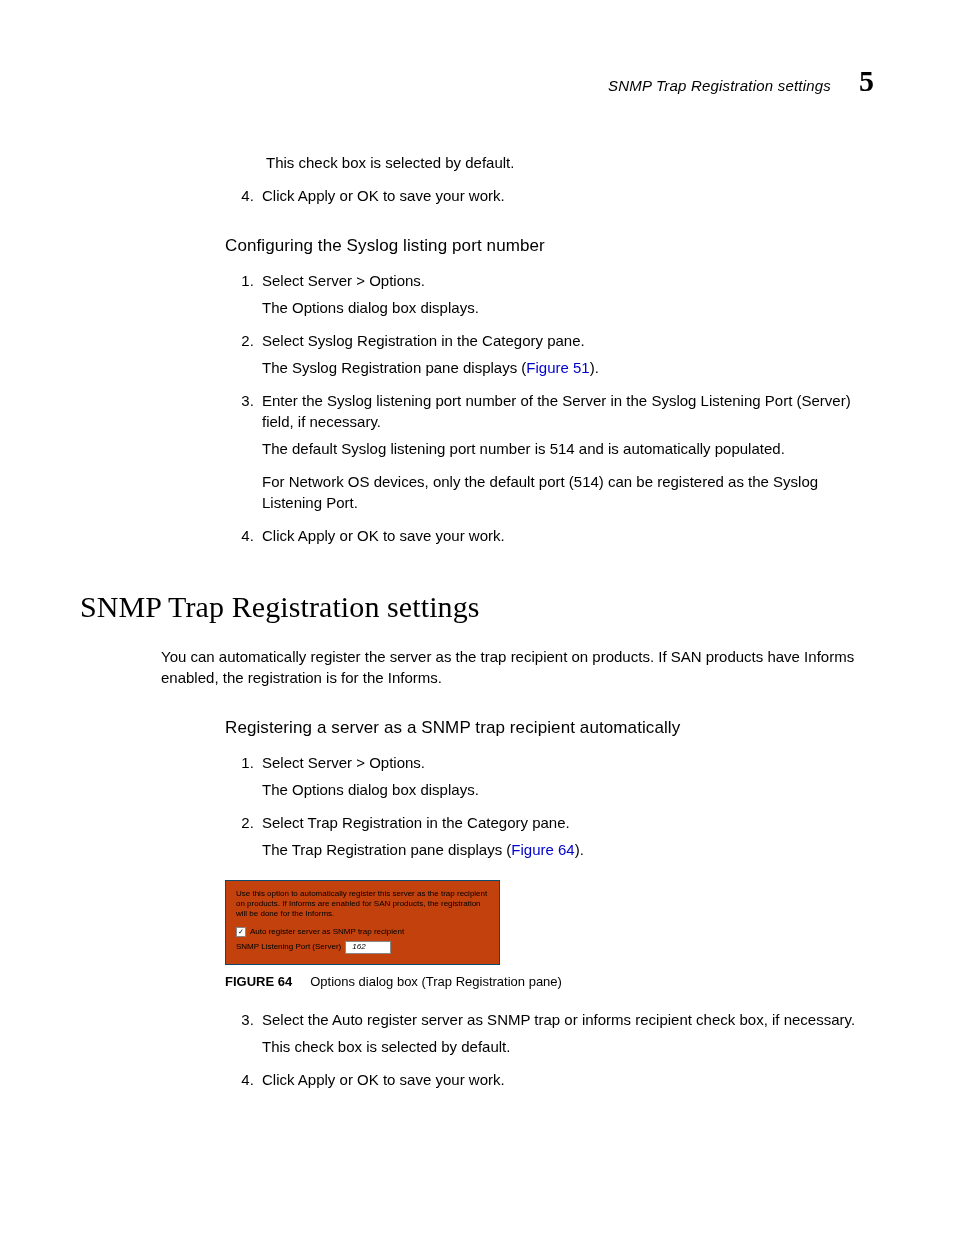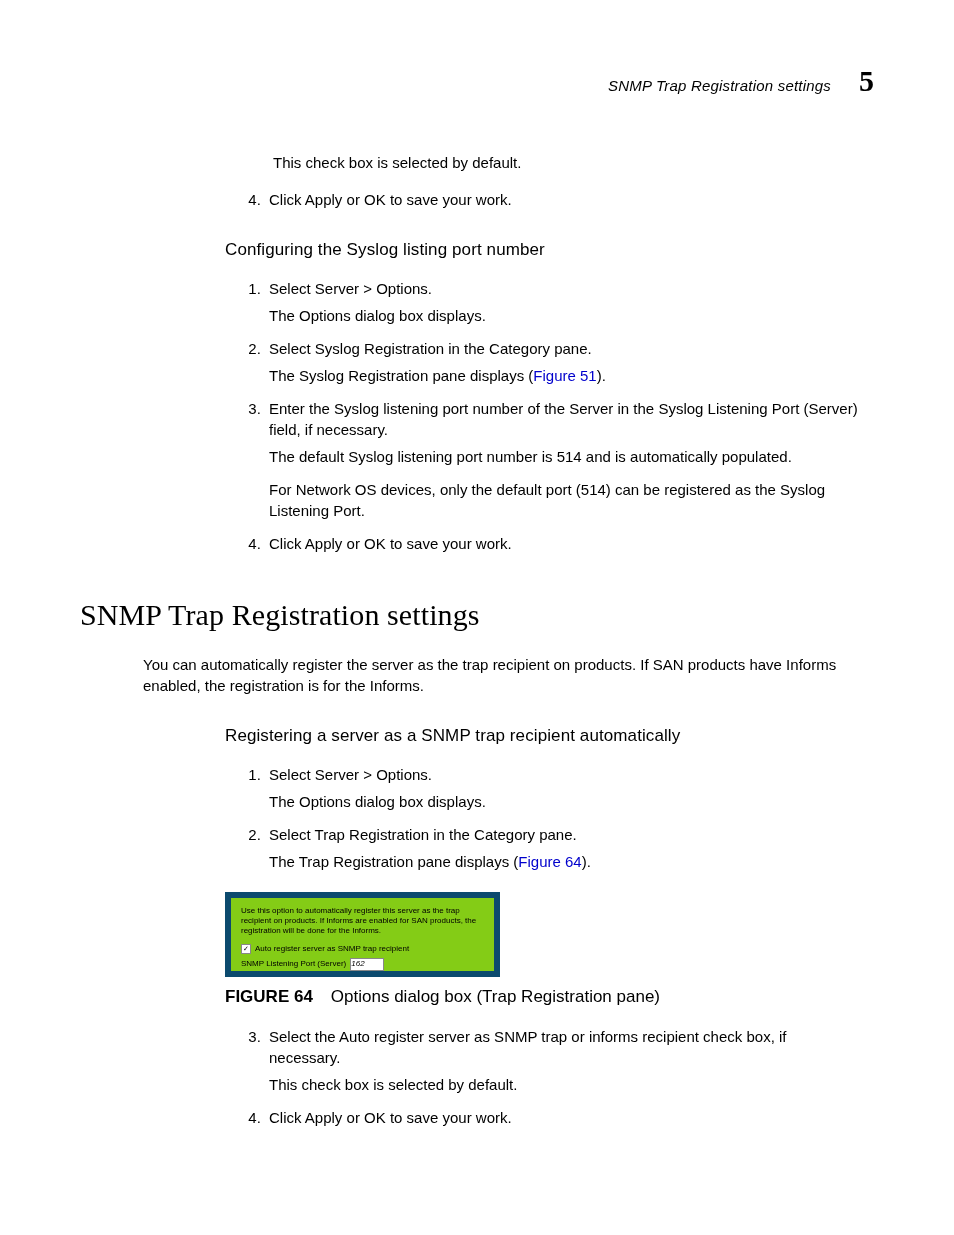--- a/index.html
+++ b/index.html
@@ -39,21 +39,21 @@
     font-weight: bold;
     font-style: normal;
   }
   .content-indent {
     margin-left: 145px;
     margin-right: 0;
   }
   ol.steps {
     list-style: decimal;
     padding-left: 24px;
-    margin: 16px;
+    margin: 9px;
   }
   ol.steps > li {
     padding-left: 4px;
     margin-bottom: 6px;
   }
   ol.steps p {
     margin: 6px 0 12px 0;
   }
   .bold { font-weight: normal; }
   .h2 {
@@ -64,32 +64,32 @@
     letter-spacing: 0.1px;
   }
   .h1 {
     font-family: Georgia, 'Times New Roman', serif;
     font-size: 30px;
     font-weight: normal;
     margin: 40px 0 18px 0;
     letter-spacing: 0.1px;
   }
   .intro {
-    margin-left: 63px;
+    margin-left: 81px;
     margin-bottom: 8px;
   }
   .link {
     color: #0000cc;
     text-decoration: none;
   }
   .figure-box {
     width: 275px;
     height: 85px;
-    background: #84cc16;
-    border: 6px solid #0c4a6e;
+    background: #c2410c;
+    border: 1px solid #0c4a6e;
     box-sizing: border-box;
     padding: 8px 10px;
     font-family: Arial, sans-serif;
     font-size: 8px;
     color: #000;
     line-height: 1.25;
     margin: 20px 0 8px 0;
   }
   .figure-box .opt-desc {
     margin-bottom: 8px;
@@ -103,24 +103,24 @@
   .figure-box .chk {
     width: 8px; height: 8px; border: 1px solid #888; background:#fff;
     display:inline-flex; align-items:center; justify-content:center;
     font-size:7px; line-height:1;
   }
   .figure-box .port-row {
     display:flex; align-items:center; gap:4px;
   }
   .figure-box .port-input {
     border:1px solid #888; background:#fff; width:32px; height:11px;
-    font-size:8px; padding:0 0; display:inline-flex; align-items:center;font-style:italic;
+    font-size:8px; padding:0 6px; display:inline-flex; align-items:center;font-style:italic;
   }
   .figure-caption {
-    font-size: 17px;
+    font-size: 13px;
     margin: 4px 0 18px 0;
   }
   .figure-caption .fig-label {
     font-weight: bold;
     margin-right: 18px;
   }
   .h1-wrap { margin-left: 0; }
 </style>
 </head>
 <body>

